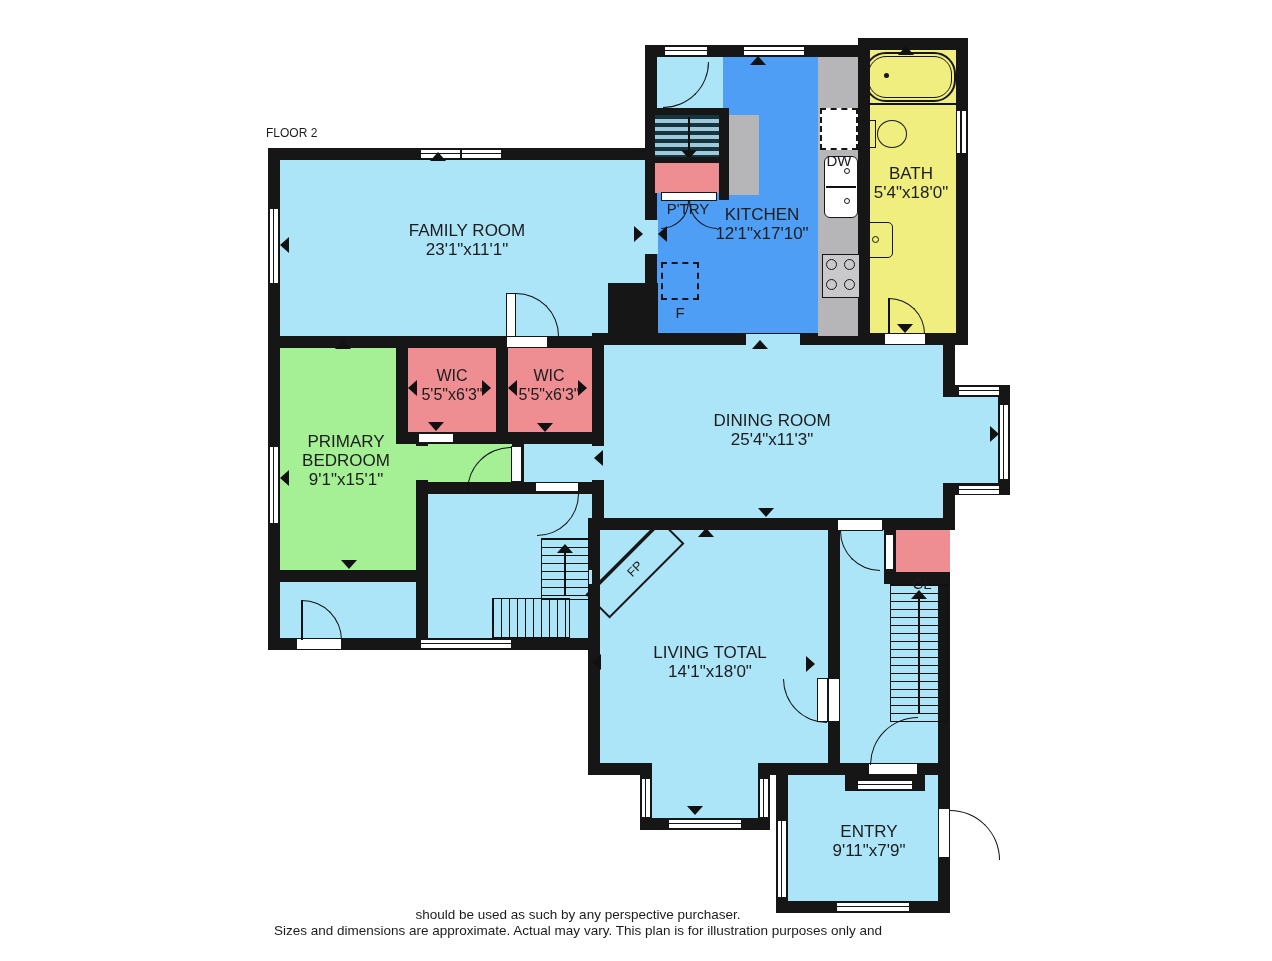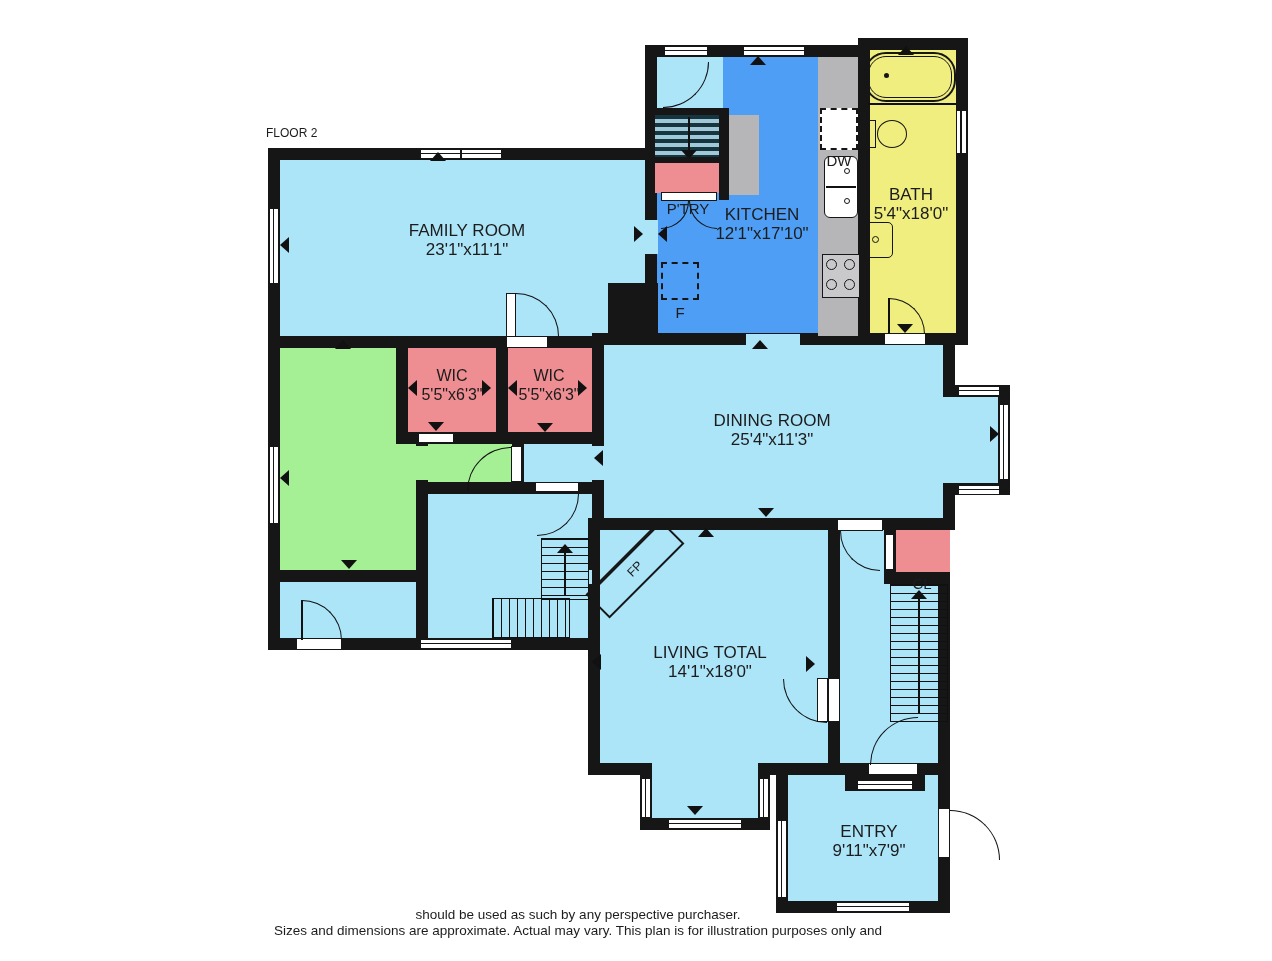--- a/index.html
+++ b/index.html
@@ -217,35 +217,40 @@
   <div id="floor2">FLOOR 2</div>
 
   <div class="rlabel" style="left:467px;top:240px;">
     <div>FAMILY ROOM</div>
     <div>23'1"x11'1"</div>
   </div>
   <div class="rlabel" style="left:762px;top:224px;">
     <div>KITCHEN</div>
     <div>12'1"x17'10"</div>
   </div>
-  <div class="rlabel" style="left:911px;top:204px;">
+  <div class="rlabel" style="left:911px;top:183px;">
     <div>BATH</div>
     <div>5'4"x18'0"</div>
   </div>
   <div class="rlabel slabel" style="left:688px;top:177px;">P'TRY</div>
   <div class="rlabel slabel" style="left:839px;top:129px;">DW</div>
   <div class="rlabel slabel" style="left:680px;top:281px;">F</div>
   <div class="rlabel" style="left:452px;top:385px;font-size:16px;">
     <div>WIC</div>
     <div>5'5"x6'3"</div>
   </div>
   <div class="rlabel" style="left:549px;top:385px;font-size:16px;">
     <div>WIC</div>
     <div>5'5"x6'3"</div>
   </div>
+  <div class="rlabel" style="left:346px;top:460px;">
+    <div>PRIMARY</div>
+    <div>BEDROOM</div>
+    <div>9'1"x15'1"</div>
+  </div>
   <div class="rlabel" style="left:772px;top:430px;">
     <div>DINING ROOM</div>
     <div>25'4"x11'3"</div>
   </div>
   <div class="rlabel" style="left:710px;top:662px;">
     <div>LIVING TOTAL</div>
     <div>14'1"x18'0"</div>
   </div>
   <div class="rlabel slabel" style="left:922px;top:552px;">CL</div>
   <div class="rlabel" style="left:869px;top:841px;">

